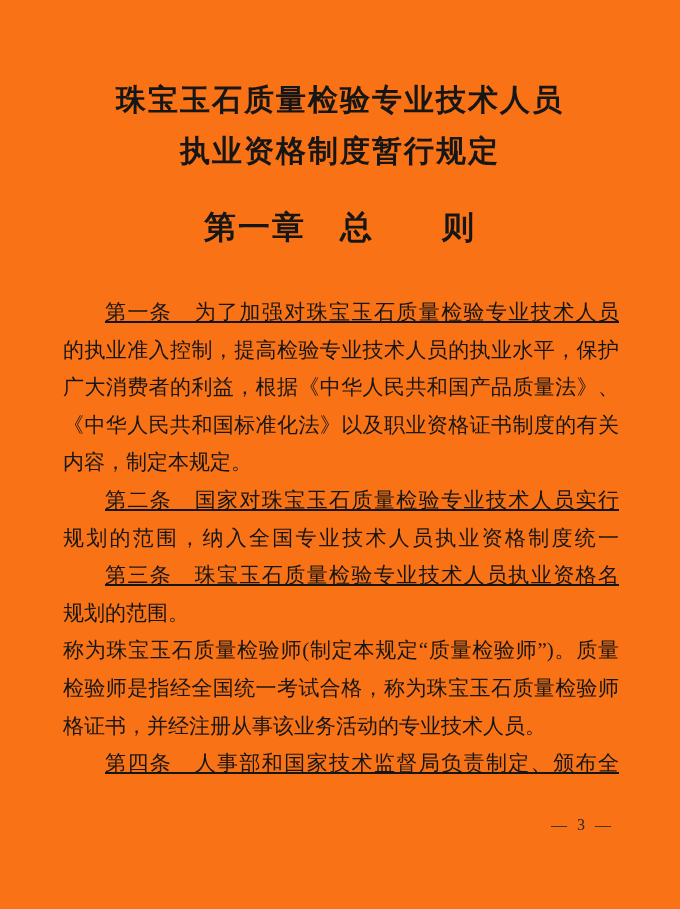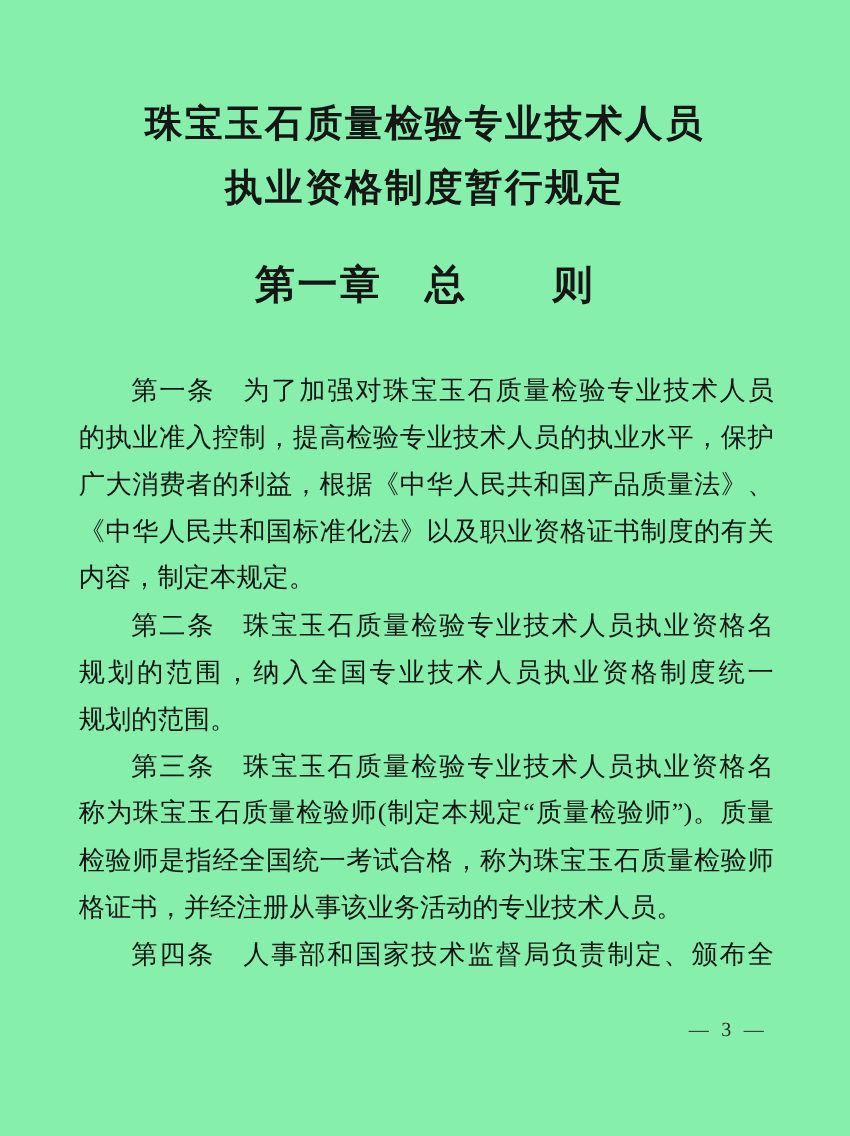--- a/index.html
+++ b/index.html
@@ -8,21 +8,21 @@
     width: 680px;
     height: 909px;
     position: relative;
     overflow: hidden;
     font-family: "Liberation Serif", "DejaVu Serif", serif;
     color: #161616;
   }
   .page {
     position: absolute;
     inset: 0;
-    background: #86efac;
+    background: #f97316;
     padding-left: 36px;
   }
   .title {
     position: absolute;
     top: 74px;
     left: 0;
     width: 100%;
     text-align: center;
     font-family: "Liberation Sans", "DejaVu Sans", sans-serif;
     font-weight: bold;
@@ -49,21 +49,21 @@
     width: 556px;
     font-size: 21px;
   }
   .line {
     height: 37.6px;
     line-height: 37.6px;
     overflow: hidden;
     text-align: justify;
     text-align-last: justify;
   }
-  .line.indent { text-indent: 42px; }
+  .line.indent { text-indent: 42px; text-decoration: underline; }
   .line.end {
     text-align: left;
     text-align-last: left;
   }
   .page-number {
     position: absolute;
     top: 816px;
     right: 66px;
     font-size: 16px;
     letter-spacing: 3px;
@@ -81,24 +81,24 @@
   </div>
 
   <div class="chapter">第一章　总　　则</div>
 
   <div class="body-text">
     <div class="line indent">第一条　为了加强对珠宝玉石质量检验专业技术人员</div>
     <div class="line">的执业准入控制，提高检验专业技术人员的执业水平，保护</div>
     <div class="line">广大消费者的利益，根据《中华人民共和国产品质量法》、</div>
     <div class="line">《中华人民共和国标准化法》以及职业资格证书制度的有关</div>
     <div class="line end">内容，制定本规定。</div>
-    <div class="line indent">第二条　珠宝玉石质量检验专业技术人员执业资格名</div>
+    <div class="line indent">第二条　国家对珠宝玉石质量检验专业技术人员实行</div>
     <div class="line">规划的范围，纳入全国专业技术人员执业资格制度统一</div>
+    <div class="line indent">第三条　珠宝玉石质量检验专业技术人员执业资格名</div>
     <div class="line end">规划的范围。</div>
-    <div class="line indent">第三条　珠宝玉石质量检验专业技术人员执业资格名</div>
     <div class="line">称为珠宝玉石质量检验师(制定本规定“质量检验师”)。质量</div>
     <div class="line">检验师是指经全国统一考试合格，称为珠宝玉石质量检验师</div>
     <div class="line end">格证书，并经注册从事该业务活动的专业技术人员。</div>
     <div class="line indent">第四条　人事部和国家技术监督局负责制定、颁布全</div>
   </div>
 
   <div class="page-number">— 3 —</div>
 
 </div>
 

